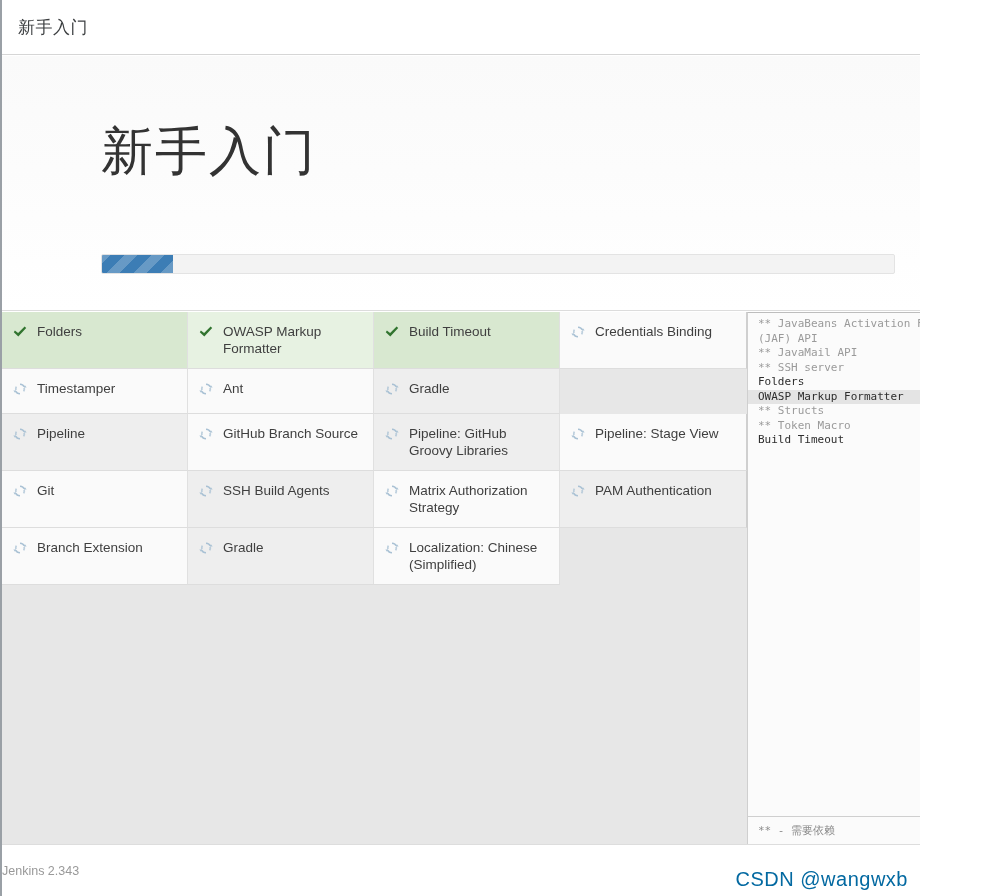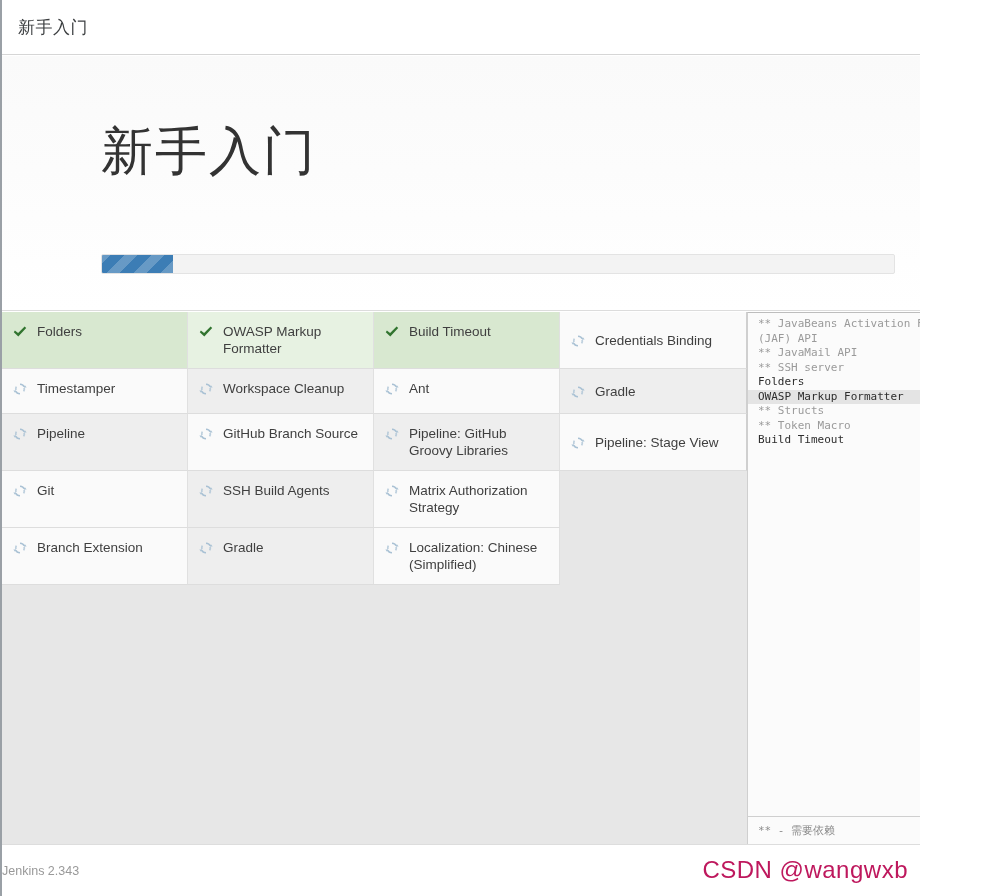--- a/index.html
+++ b/index.html
@@ -106,21 +106,21 @@
     border-right: 1px solid #e0e0e0;
     border-bottom: 1px solid #dddddd;
     font-size: 13.5px;
     color: #3f3f3f;
     line-height: 17px;
     background: #eeeeee;
   }
   .cell.alt { background: #fafafa; }
   .cell.done { background: #d8e8d0; }
   .cell.done.alt { background: #e7f2e2; }
-  .cell:nth-child(4) { width: 187px; border-right: 1px solid #cfcfcf; align-items: center; }
+  .cell:nth-child(4) { width: 187px; border-right: 1px solid #cfcfcf; }
 
   .cell .ico {
     flex: 0 0 auto;
     width: 16px; height: 16px;
     margin-top: 1px;
     display: block;
   }
   .cell .label { display: block; }
 
   
@@ -174,23 +174,23 @@
     display: flex;
     align-items: center;
   }
   #footer .version {
     font-size: 12.5px;
     color: #999999;
   }
 
   #watermark {
     position: absolute;
-    right: 12px; bottom: 12px;
-    font-size: 24px;
-    color: #be185d;
+    right: 12px; bottom: 5px;
+    font-size: 20px;
+    color: #0369a1;
     letter-spacing: 0.5px;
     user-select: none;
   }
 </style>
 </head>
 <body>
 
 <div id="app">
 
   <div id="titlebar">
@@ -243,31 +243,20 @@
             <span class="ico"><svg viewBox="0 0 16 16" width="16" height="16" aria-hidden="true">
                 <path d="M8 2.4 A5.6 5.6 0 0 1 13.2 6.0 L11.5 6.0 A4 4 0 0 0 8 4.0 Z" fill="#a9c1d4"></path>
                 <path d="M13.0 4.3 L14.6 6.4 L11.9 6.6 Z" fill="#a9c1d4"></path>
                 <path d="M8 13.6 A5.6 5.6 0 0 1 2.8 10.0 L4.5 10.0 A4 4 0 0 0 8 12.0 Z" fill="#a9c1d4"></path>
                 <path d="M3.0 11.7 L1.4 9.6 L4.1 9.4 Z" fill="#a9c1d4"></path>
                 <path d="M3.6 5.2 A5.6 5.6 0 0 0 3.0 9.4 L4.7 9.0 A4 4 0 0 1 5.1 6.1 Z" fill="#a9c1d4" opacity="0.75"></path>
                 <path d="M12.4 10.8 A5.6 5.6 0 0 0 13.0 6.6 L11.3 7.0 A4 4 0 0 1 10.9 9.9 Z" fill="#a9c1d4" opacity="0.75"></path>
               </svg></span>
             <span class="label">Timestamper</span>
           </div>
-          <div class="cell">
-            <span class="ico"><svg viewBox="0 0 16 16" width="16" height="16" aria-hidden="true">
-                <path d="M8 2.4 A5.6 5.6 0 0 1 13.2 6.0 L11.5 6.0 A4 4 0 0 0 8 4.0 Z" fill="#a9c1d4"></path>
-                <path d="M13.0 4.3 L14.6 6.4 L11.9 6.6 Z" fill="#a9c1d4"></path>
-                <path d="M8 13.6 A5.6 5.6 0 0 1 2.8 10.0 L4.5 10.0 A4 4 0 0 0 8 12.0 Z" fill="#a9c1d4"></path>
-                <path d="M3.0 11.7 L1.4 9.6 L4.1 9.4 Z" fill="#a9c1d4"></path>
-                <path d="M3.6 5.2 A5.6 5.6 0 0 0 3.0 9.4 L4.7 9.0 A4 4 0 0 1 5.1 6.1 Z" fill="#a9c1d4" opacity="0.75"></path>
-                <path d="M12.4 10.8 A5.6 5.6 0 0 0 13.0 6.6 L11.3 7.0 A4 4 0 0 1 10.9 9.9 Z" fill="#a9c1d4" opacity="0.75"></path>
-              </svg></span>
-            <span class="label">Workspace Cleanup</span>
-          </div>
           <div class="cell alt">
             <span class="ico"><svg viewBox="0 0 16 16" width="16" height="16" aria-hidden="true">
                 <path d="M8 2.4 A5.6 5.6 0 0 1 13.2 6.0 L11.5 6.0 A4 4 0 0 0 8 4.0 Z" fill="#a9c1d4"></path>
                 <path d="M13.0 4.3 L14.6 6.4 L11.9 6.6 Z" fill="#a9c1d4"></path>
                 <path d="M8 13.6 A5.6 5.6 0 0 1 2.8 10.0 L4.5 10.0 A4 4 0 0 0 8 12.0 Z" fill="#a9c1d4"></path>
                 <path d="M3.0 11.7 L1.4 9.6 L4.1 9.4 Z" fill="#a9c1d4"></path>
                 <path d="M3.6 5.2 A5.6 5.6 0 0 0 3.0 9.4 L4.7 9.0 A4 4 0 0 1 5.1 6.1 Z" fill="#a9c1d4" opacity="0.75"></path>
                 <path d="M12.4 10.8 A5.6 5.6 0 0 0 13.0 6.6 L11.3 7.0 A4 4 0 0 1 10.9 9.9 Z" fill="#a9c1d4" opacity="0.75"></path>
               </svg></span>
             <span class="label">Ant</span>
@@ -356,20 +345,31 @@
           <div class="cell alt">
             <span class="ico"><svg viewBox="0 0 16 16" width="16" height="16" aria-hidden="true">
                 <path d="M8 2.4 A5.6 5.6 0 0 1 13.2 6.0 L11.5 6.0 A4 4 0 0 0 8 4.0 Z" fill="#a9c1d4"></path>
                 <path d="M13.0 4.3 L14.6 6.4 L11.9 6.6 Z" fill="#a9c1d4"></path>
                 <path d="M8 13.6 A5.6 5.6 0 0 1 2.8 10.0 L4.5 10.0 A4 4 0 0 0 8 12.0 Z" fill="#a9c1d4"></path>
                 <path d="M3.0 11.7 L1.4 9.6 L4.1 9.4 Z" fill="#a9c1d4"></path>
                 <path d="M3.6 5.2 A5.6 5.6 0 0 0 3.0 9.4 L4.7 9.0 A4 4 0 0 1 5.1 6.1 Z" fill="#a9c1d4" opacity="0.75"></path>
                 <path d="M12.4 10.8 A5.6 5.6 0 0 0 13.0 6.6 L11.3 7.0 A4 4 0 0 1 10.9 9.9 Z" fill="#a9c1d4" opacity="0.75"></path>
               </svg></span>
             <span class="label">Matrix Authorization Strategy</span>
+          </div>
+          <div class="cell">
+            <span class="ico"><svg viewBox="0 0 16 16" width="16" height="16" aria-hidden="true">
+                <path d="M8 2.4 A5.6 5.6 0 0 1 13.2 6.0 L11.5 6.0 A4 4 0 0 0 8 4.0 Z" fill="#a9c1d4"></path>
+                <path d="M13.0 4.3 L14.6 6.4 L11.9 6.6 Z" fill="#a9c1d4"></path>
+                <path d="M8 13.6 A5.6 5.6 0 0 1 2.8 10.0 L4.5 10.0 A4 4 0 0 0 8 12.0 Z" fill="#a9c1d4"></path>
+                <path d="M3.0 11.7 L1.4 9.6 L4.1 9.4 Z" fill="#a9c1d4"></path>
+                <path d="M3.6 5.2 A5.6 5.6 0 0 0 3.0 9.4 L4.7 9.0 A4 4 0 0 1 5.1 6.1 Z" fill="#a9c1d4" opacity="0.75"></path>
+                <path d="M12.4 10.8 A5.6 5.6 0 0 0 13.0 6.6 L11.3 7.0 A4 4 0 0 1 10.9 9.9 Z" fill="#a9c1d4" opacity="0.75"></path>
+              </svg></span>
+            <span class="label">PAM Authentication</span>
           </div>
         </div>
         <div class="grid-row">
           <div class="cell alt">
             <span class="ico"><svg viewBox="0 0 16 16" width="16" height="16" aria-hidden="true">
                 <path d="M8 2.4 A5.6 5.6 0 0 1 13.2 6.0 L11.5 6.0 A4 4 0 0 0 8 4.0 Z" fill="#a9c1d4"></path>
                 <path d="M13.0 4.3 L14.6 6.4 L11.9 6.6 Z" fill="#a9c1d4"></path>
                 <path d="M8 13.6 A5.6 5.6 0 0 1 2.8 10.0 L4.5 10.0 A4 4 0 0 0 8 12.0 Z" fill="#a9c1d4"></path>
                 <path d="M3.0 11.7 L1.4 9.6 L4.1 9.4 Z" fill="#a9c1d4"></path>
                 <path d="M3.6 5.2 A5.6 5.6 0 0 0 3.0 9.4 L4.7 9.0 A4 4 0 0 1 5.1 6.1 Z" fill="#a9c1d4" opacity="0.75"></path>

